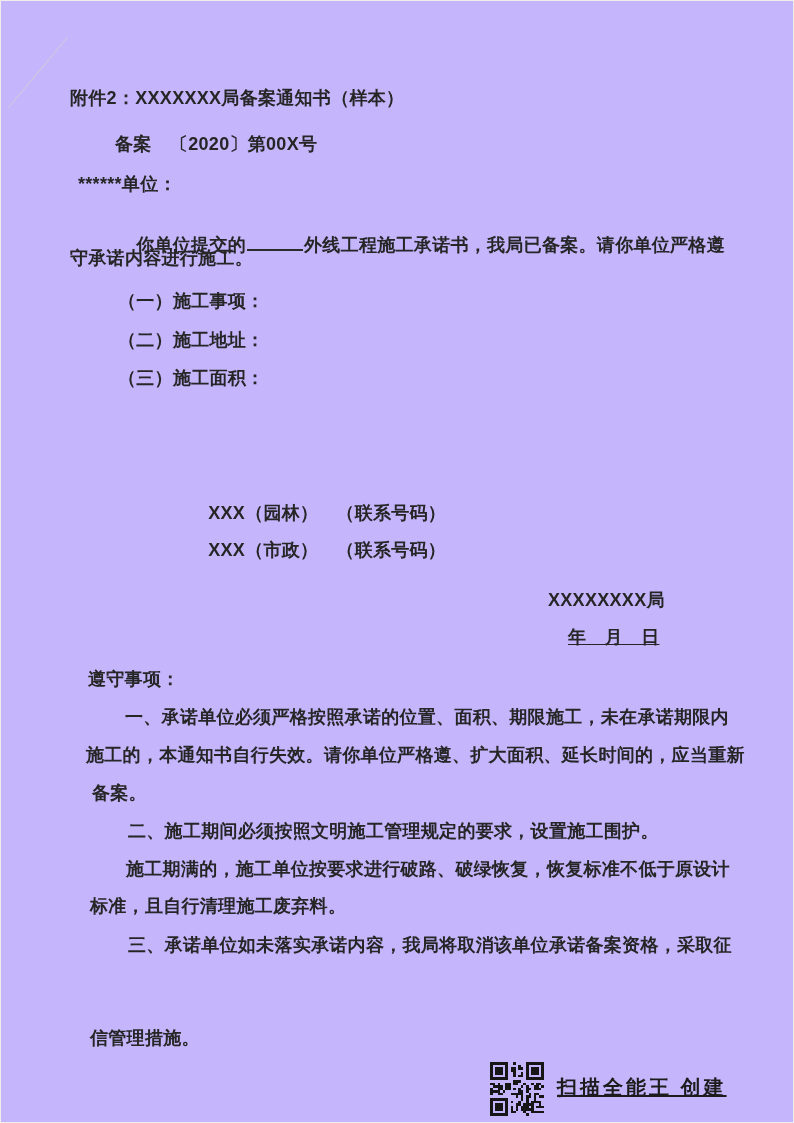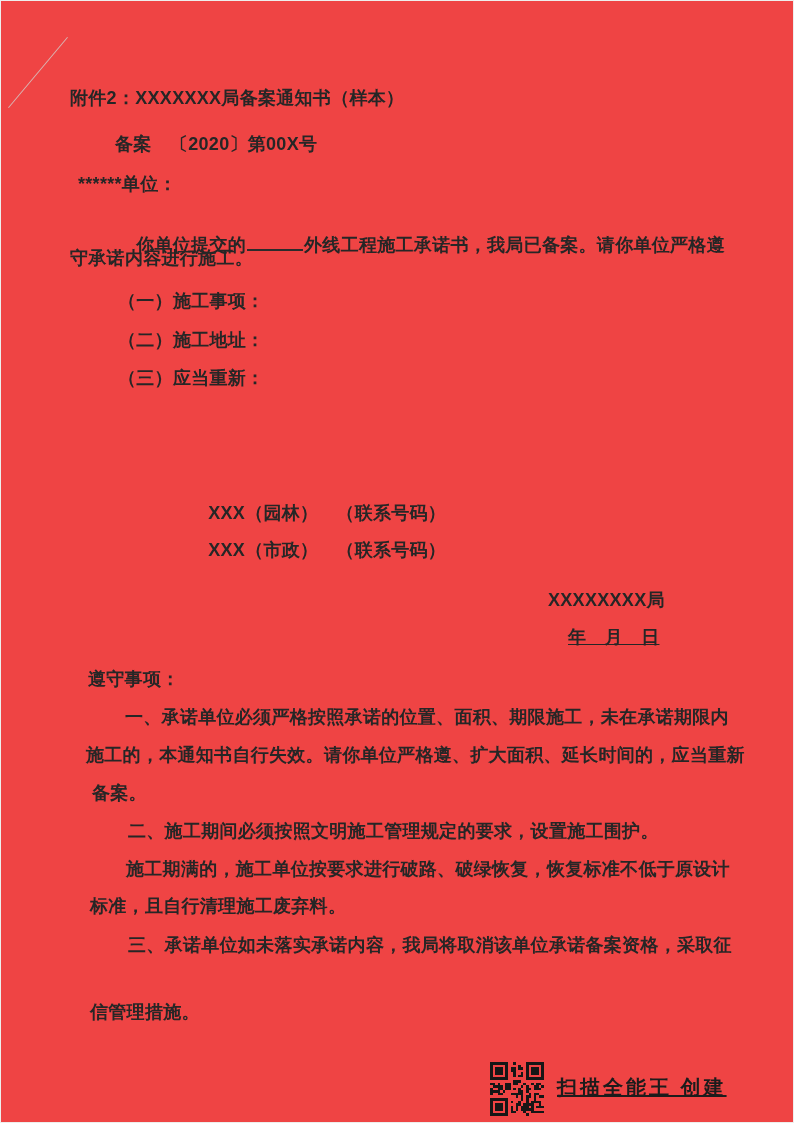--- a/index.html
+++ b/index.html
@@ -1,20 +1,20 @@
 <!DOCTYPE html>
 <html><head>
 <meta charset="utf-8">
 <style>
   html, body { margin: 0; padding: 0; background: #ffffff; }
   .page {
     position: relative;
     width: 794px;
     height: 1123px;
-    background: #ef4444;
+    background: #c4b5fd;
     box-shadow: inset 0 0 0 1px #eeeeec;
     overflow: hidden;
     font-family: "Liberation Sans", "DejaVu Sans", sans-serif;
     color: #262626;
     font-weight: 600;
     font-size: 18px;
     letter-spacing: 0.3px;
   }
   .line { position: absolute; white-space: pre; line-height: 1.2; }
   .blank {
@@ -71,21 +71,21 @@
   <div class="line" style="left:115px; top:210px;">
     <span>你单位提交的</span><span class="blank"></span><span>外线工程施工承诺书，我局已备案。请你单位严格遵</span>
   </div>
 
   <div class="line" style="left:70px; top:248px;font-family:Liberation Serif, serif;">守承诺内容进行施工。</div>
 
   <div class="line" style="left:118px; top:291px;">（一）施工事项：</div>
 
   <div class="line" style="left:118px; top:330px;">（二）施工地址：</div>
 
-  <div class="line" style="left:118px; top:368px;">（三）应当重新：</div>
+  <div class="line" style="left:118px; top:368px;">（三）施工面积：</div>
 
 
 
   <div class="line" style="left:187px; top:481px;">
     <span>XXX（园林）</span><span class="phone">（联系号码）</span>
   </div>
 
   <div class="line" style="left:187px; top:518px;">
     <span>XXX（市政）</span><span class="phone">（联系号码）</span>
   </div>
@@ -103,21 +103,21 @@
   <div class="line" style="left:92px; top:783px;">备案。</div>
 
   <div class="line" style="left:128px; top:821px;">二、施工期间必须按照文明施工管理规定的要求，设置施工围护。</div>
 
   <div class="line" style="left:126px; top:859px;">施工期满的，施工单位按要求进行破路、破绿恢复，恢复标准不低于原设计</div>
 
   <div class="line" style="left:90px; top:896px;">标准，且自行清理施工废弃料。</div>
 
   <div class="line" style="left:128px; top:935px;">三、承诺单位如未落实承诺内容，我局将取消该单位承诺备案资格，采取征</div>
 
-  <div class="line" style="left:90px; top:1002px;">信管理措施。</div>
+  <div class="line" style="left:90px; top:1028px;">信管理措施。</div>
 
   <div class="qr">
     <svg viewBox="0 0 21 21" xmlns="http://www.w3.org/2000/svg">
         <rect x="0" y="0" width="1" height="1"></rect>
         <rect x="1" y="0" width="1" height="1"></rect>
         <rect x="2" y="0" width="1" height="1"></rect>
         <rect x="3" y="0" width="1" height="1"></rect>
         <rect x="4" y="0" width="1" height="1"></rect>
         <rect x="5" y="0" width="1" height="1"></rect>
         <rect x="6" y="0" width="1" height="1"></rect>

